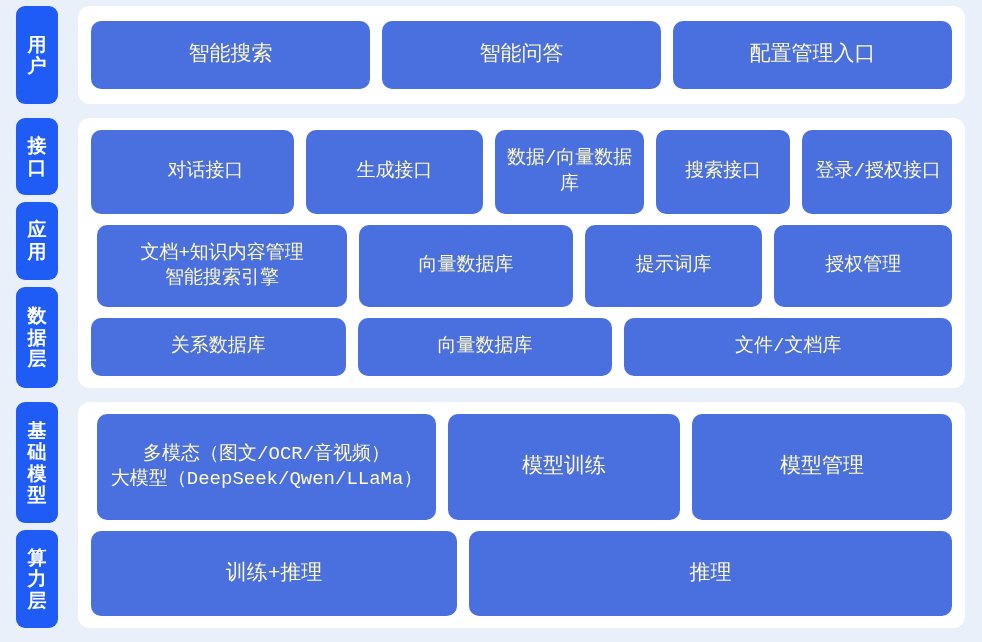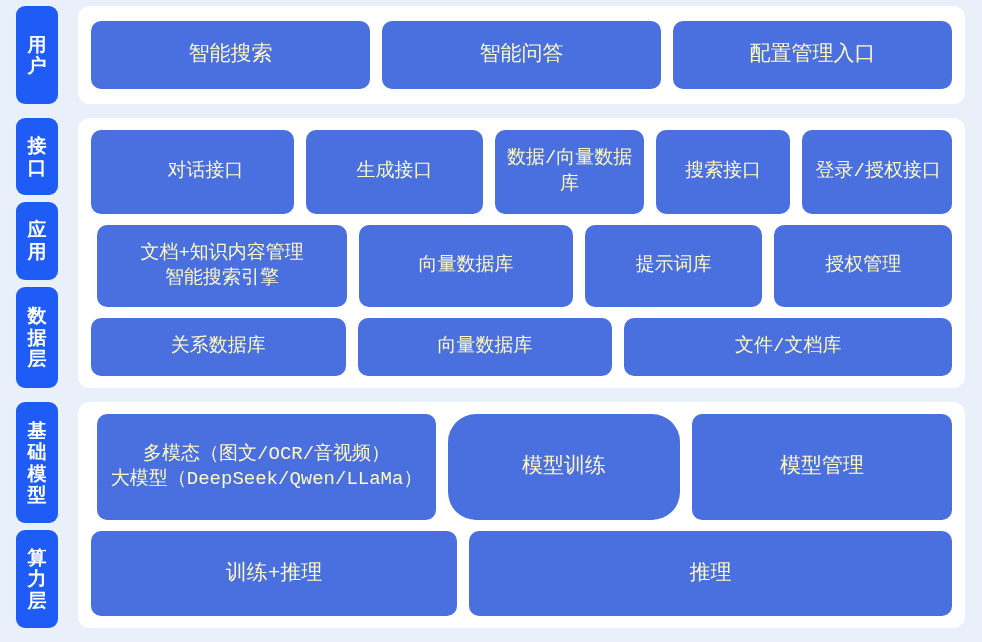--- a/index.html
+++ b/index.html
@@ -192,21 +192,21 @@
             <span class="ch">力</span>
             <span class="ch">层</span>
           </span>
       </div>
     </div>
     <div class="panel">
 
       <div class="row">
         <div class="card card-multi" style="flex:1.49 1 0;">多模态（图文/OCR/音视频）
 大模型（DeepSeek/Qwen/LLaMa）</div>
-        <div class="card card-lg" style="flex:1.0 1 0;border-radius:28px;">模型训练</div>
+        <div class="card card-lg" style="flex:1.0 1 0;">模型训练</div>
         <div class="card card-lg" style="flex:1.13 1 0;">模型管理</div>
       </div>
 
       <div class="row">
         <div class="card card-lg" style="flex:1.0 1 0;">训练+推理</div>
         <div class="card card-lg" style="flex:1.33 1 0;">推理</div>
       </div>
 
     </div>
   </div>

